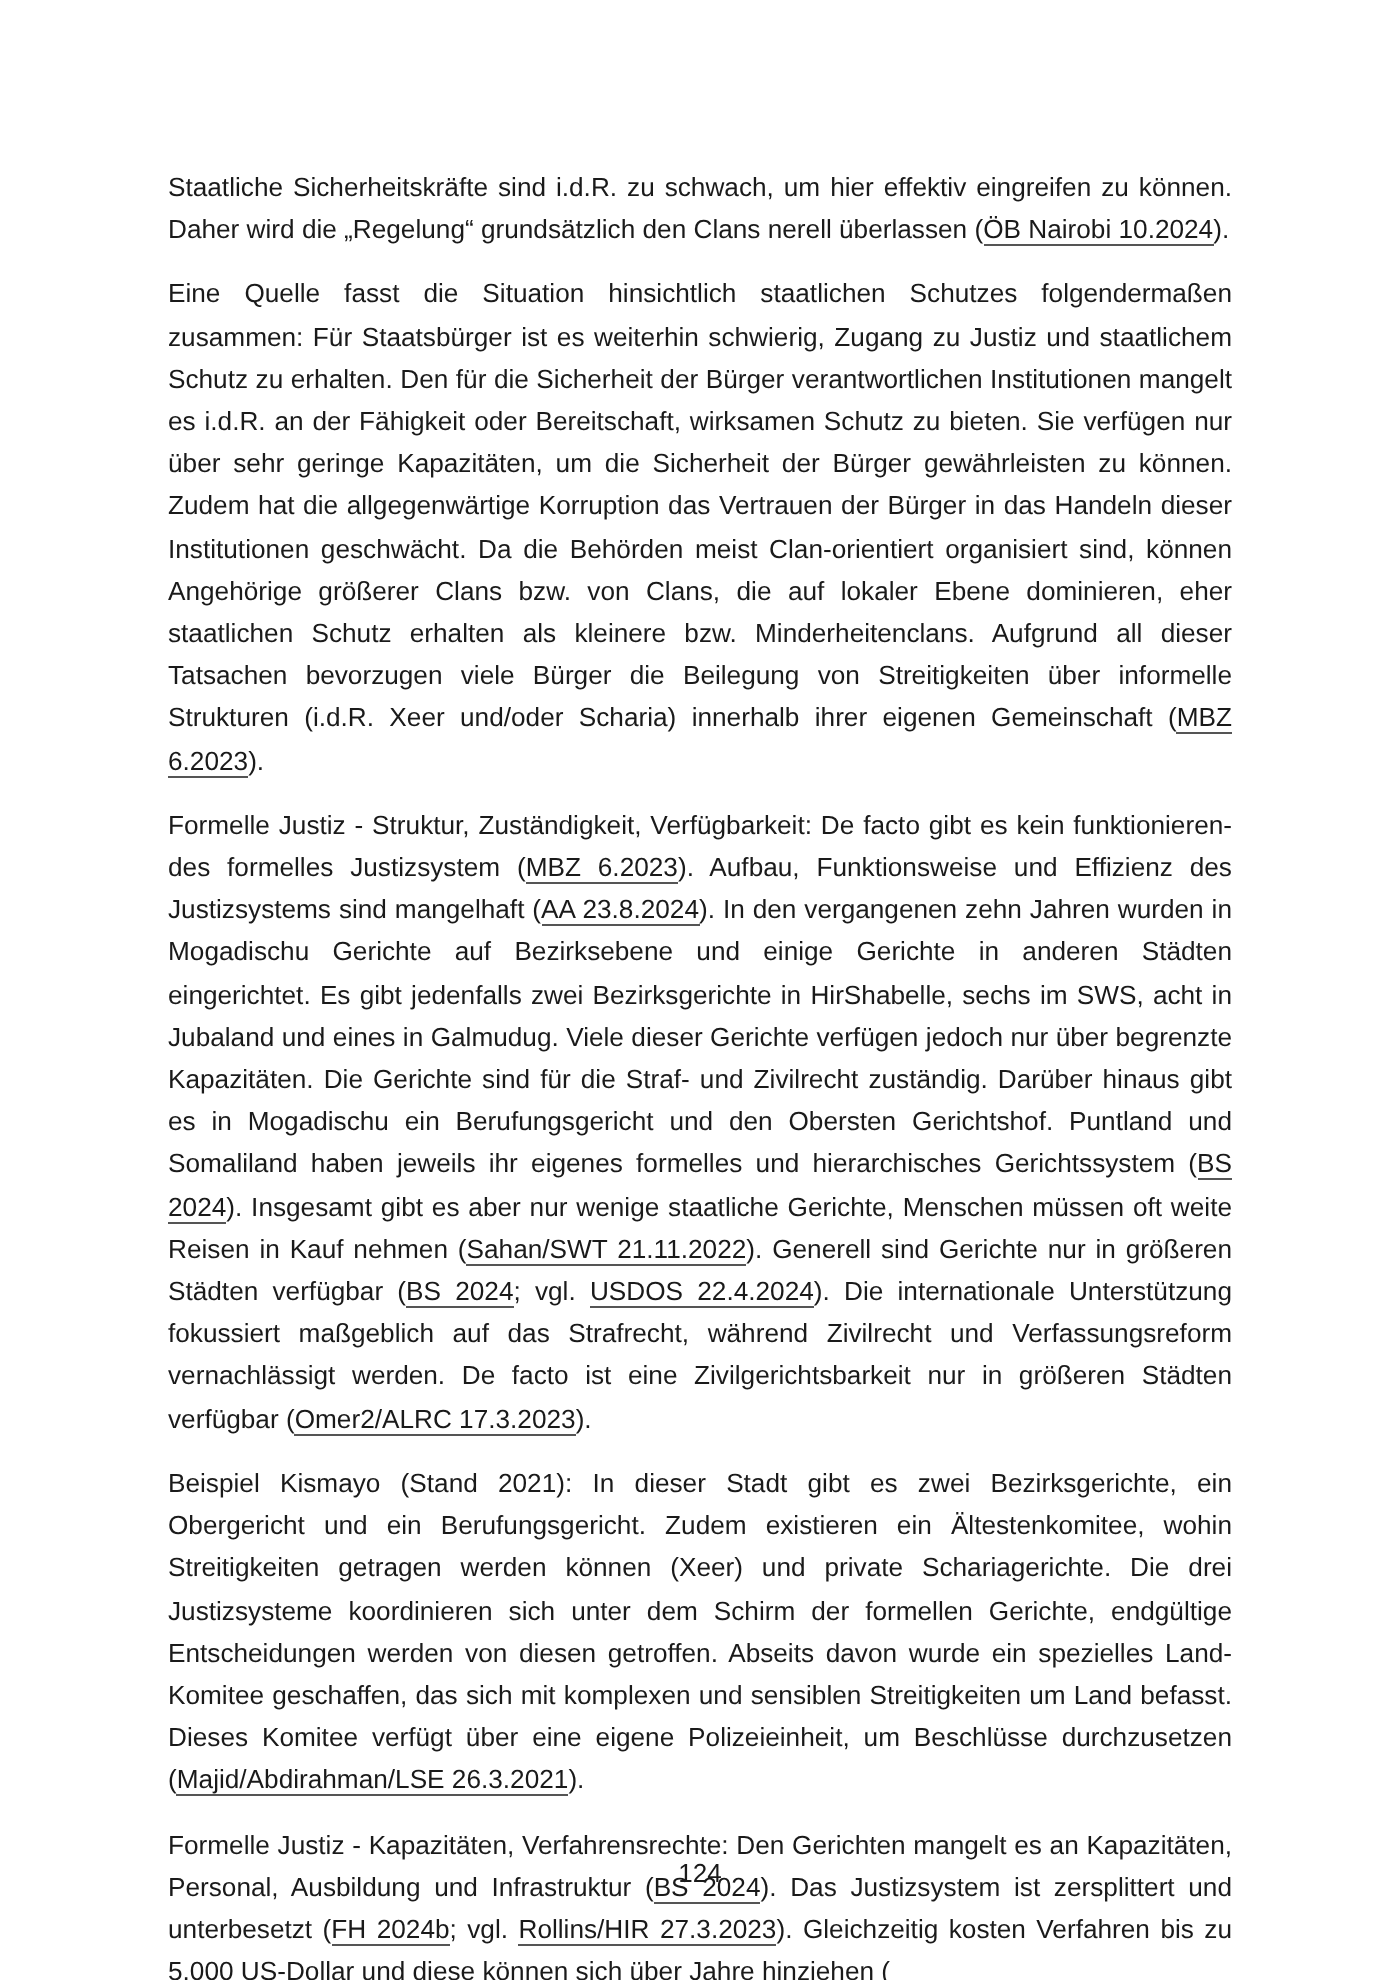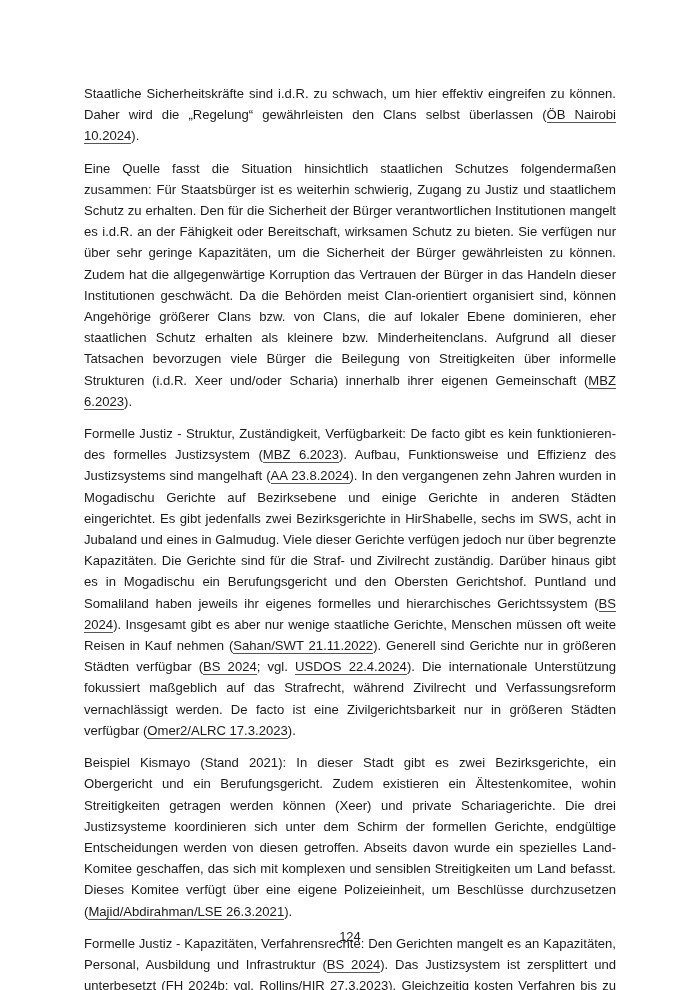--- a/index.html
+++ b/index.html
@@ -15,19 +15,19 @@
   .cite { text-decoration: none; border-bottom: 1px solid #555; color: #1a1a1a; padding-bottom: 0; }
   .pagenum {
     position: absolute; top: 929px; left: 0; width: 700px; text-align: center;
     font-family: "Liberation Sans", sans-serif; font-size: 13px; color: #1a1a1a;
   }
 </style>
 </head>
 <body>
 
 <div class="page" id="doc">
-    <p><span>Staatliche Sicherheitskräfte sind i.d.R. zu schwach, um hier effektiv eingreifen zu können. Daher wird die „Regelung“ gewährleisten den Clans selbst überlassen (</span><a class="cite">ÖB Nairobi 10.2024</a><span>).</span></p>
+    <p><span>Staatliche Sicherheitskräfte sind i.d.R. zu schwach, um hier effektiv eingreifen zu können. Daher wird die „Regelung“ grundsätzlich den Clans nerell überlassen (</span><a class="cite">ÖB Nairobi 10.2024</a><span>).</span></p>
     <p><span>Eine Quelle fasst die Situation hinsichtlich staatlichen Schutzes folgendermaßen zusammen: Für Staatsbürger ist es weiterhin schwierig, Zugang zu Justiz und staatlichem Schutz zu erhal­ten. Den für die Sicherheit der Bürger verantwortlichen Institutionen mangelt es i.d.R. an der Fähigkeit oder Bereitschaft, wirksamen Schutz zu bieten. Sie verfügen nur über sehr geringe Kapazitäten, um die Sicherheit der Bürger gewährleisten zu können. Zudem hat die allgegen­wärtige Korruption das Vertrauen der Bürger in das Handeln dieser Institutionen geschwächt. Da die Behörden meist Clan-orientiert organisiert sind, können Angehörige größerer Clans bzw. von Clans, die auf lokaler Ebene dominieren, eher staatlichen Schutz erhalten als kleinere bzw. Minderheitenclans. Aufgrund all dieser Tatsachen bevorzugen viele Bürger die Beilegung von Streitigkeiten über informelle Strukturen (i.d.R. Xeer und/oder Scharia) innerhalb ihrer eigenen Gemeinschaft (</span><a class="cite">MBZ 6.2023</a><span>).</span></p>
     <p><b>Formelle Justiz - Struktur, Zuständigkeit, Verfügbarkeit:</b><span> De facto gibt es kein funktionieren­des formelles Justizsystem (</span><a class="cite">MBZ 6.2023</a><span>). Aufbau, Funktionsweise und Effizienz des Justizsys­tems sind mangelhaft (</span><a class="cite">AA 23.8.2024</a><span>). In den vergangenen zehn Jahren wurden in Mogadischu Gerichte auf Bezirksebene und einige Gerichte in anderen Städten eingerichtet. Es gibt jedenfalls zwei Bezirksgerichte in HirShabelle, sechs im SWS, acht in Jubaland und eines in Galmudug. Viele dieser Gerichte verfügen jedoch nur über begrenzte Kapazitäten. Die Gerichte sind für die Straf- und Zivilrecht zuständig. Darüber hinaus gibt es in Mogadischu ein Berufungsgericht und den Obersten Gerichtshof. Puntland und Somaliland haben jeweils ihr eigenes formelles und hierarchisches Gerichtssystem (</span><a class="cite">BS 2024</a><span>). Insgesamt gibt es aber nur wenige staatliche Gerichte, Menschen müssen oft weite Reisen in Kauf nehmen (</span><a class="cite">Sahan/SWT 21.11.2022</a><span>). Ge­nerell sind Gerichte nur in größeren Städten verfügbar (</span><a class="cite">BS 2024</a><span>; vgl. </span><a class="cite">USDOS 22.4.2024</a><span>). Die internationale Unterstützung fokussiert maßgeblich auf das Strafrecht, während Zivilrecht und Verfassungsreform vernachlässigt werden. De facto ist eine Zivilgerichtsbarkeit nur in größeren Städten verfügbar (</span><a class="cite">Omer2/ALRC 17.3.2023</a><span>).</span></p>
     <p><span>Beispiel Kismayo (Stand 2021): In dieser Stadt gibt es zwei Bezirksgerichte, ein Obergericht und ein Berufungsgericht. Zudem existieren ein Ältestenkomitee, wohin Streitigkeiten getragen wer­den können (Xeer) und private Schariagerichte. Die drei Justizsysteme koordinieren sich unter dem Schirm der formellen Gerichte, endgültige Entscheidungen werden von diesen getroffen. Abseits davon wurde ein spezielles Land-Komitee geschaffen, das sich mit komplexen und sen­siblen Streitigkeiten um Land befasst. Dieses Komitee verfügt über eine eigene Polizeieinheit, um Beschlüsse durchzusetzen (</span><a class="cite">Majid/Abdirahman/LSE 26.3.2021</a><span>).</span></p>
     <p><b>Formelle Justiz - Kapazitäten, Verfahrensrechte:</b><span> Den Gerichten mangelt es an Kapazitäten, Personal, Ausbildung und Infrastruktur (</span><a class="cite">BS 2024</a><span>). Das Justizsystem ist zersplittert und unterbe­setzt (</span><a class="cite">FH 2024b</a><span>; vgl. </span><a class="cite">Rollins/HIR 27.3.2023</a><span>). Gleichzeitig kosten Verfahren bis zu 5.000 US-Dol­lar und diese können sich über Jahre hinziehen (</span></p>
   </div>
 <div class="pagenum">124</div>
 
 </body></html>

